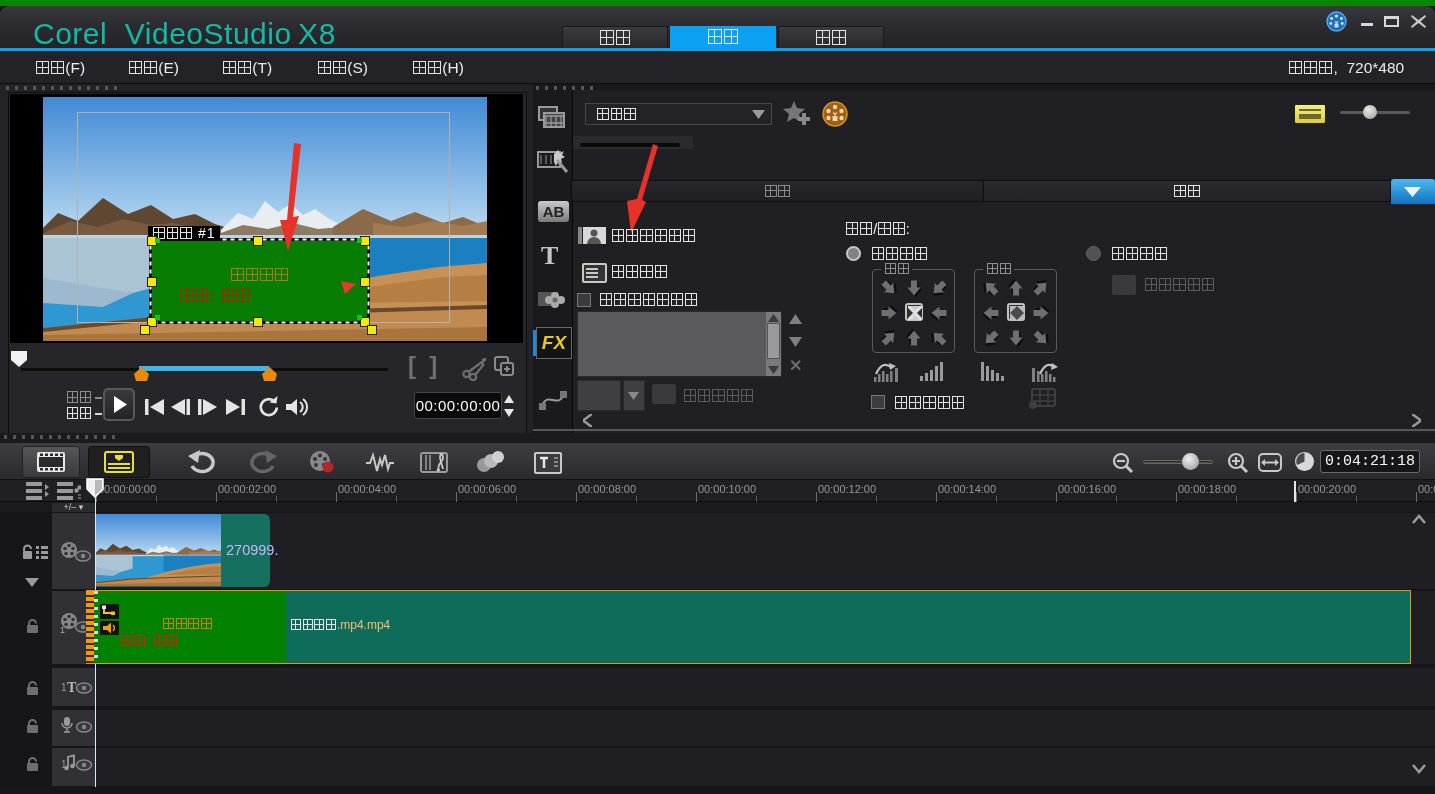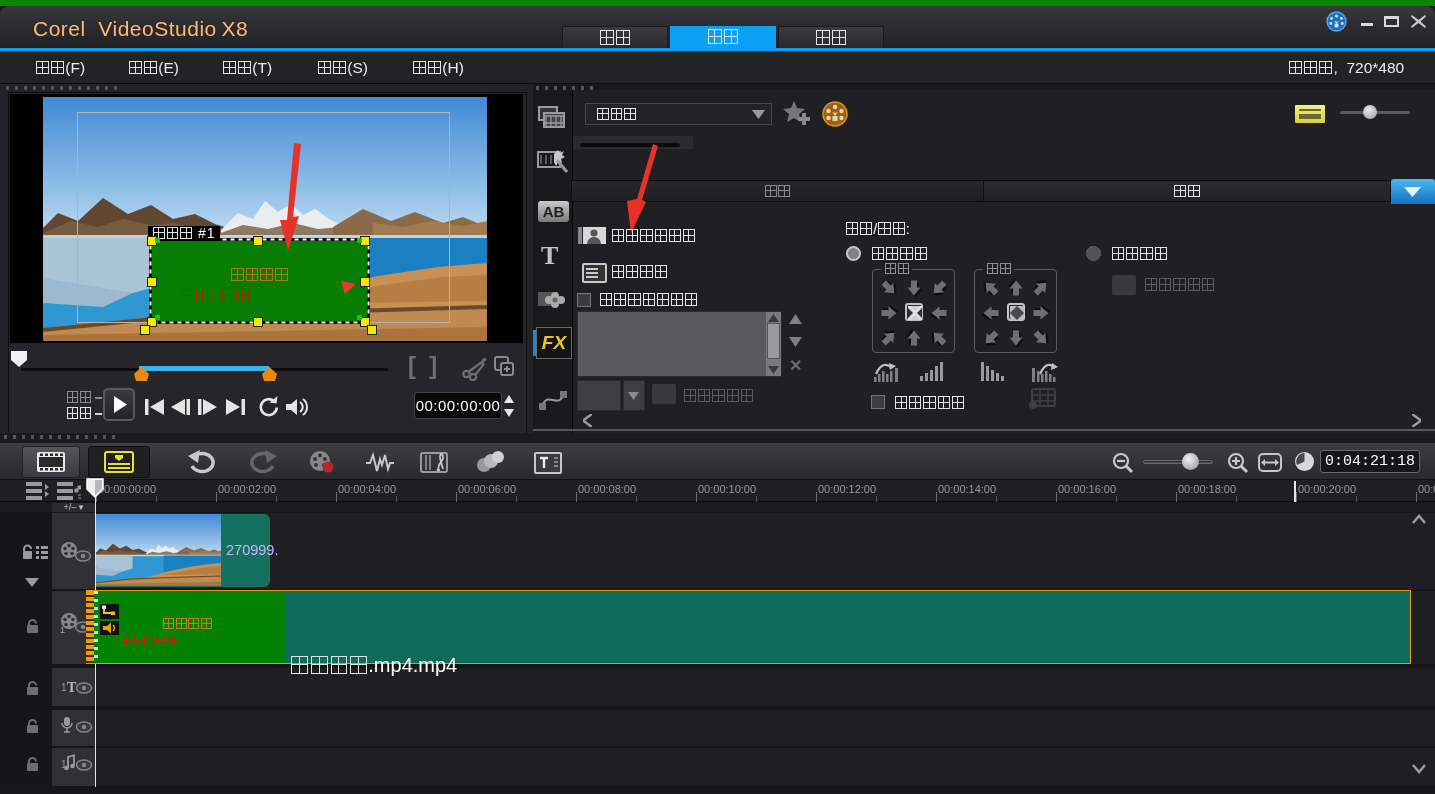--- a/index.html
+++ b/index.html
@@ -5,21 +5,21 @@
 body{font-family:"Liberation Sans",sans-serif;position:relative}
 .a{position:absolute}
 .k{display:inline-block;width:.84em;height:.88em;margin:0 .07em;vertical-align:-.08em;
  background-image:linear-gradient(var(--c,#e4e4e4),var(--c,#e4e4e4)),linear-gradient(var(--c,#e4e4e4),var(--c,#e4e4e4)),linear-gradient(var(--c,#e4e4e4),var(--c,#e4e4e4)),linear-gradient(var(--c,#e4e4e4),var(--c,#e4e4e4)),linear-gradient(var(--c,#e4e4e4),var(--c,#e4e4e4)),linear-gradient(var(--c,#e4e4e4),var(--c,#e4e4e4));
  background-size:100% 1px,100% 1px,100% 1px,1px 100%,1px 100%,1px 100%;
  background-position:0 0,0 50%,0 100%,0 0,50% 0,100% 0;background-repeat:no-repeat}
 </style></head>
 <body>
 <div class="a" style="left:0;top:0;width:1435px;height:6px;background:#0b8402"></div>
 <div class="a" style="left:0;top:6px;width:1435px;height:44px;background:linear-gradient(#3a3a3e,#2e2e32 35%,#222226);border-radius:9px 9px 0 0"></div>
-<div class="a" style="left:33px;top:17px;font-size:21px;color:#fdba74;letter-spacing:.5px">Corel&nbsp; VideoStudio X8</div>
+<div class="a" style="left:33px;top:17px;font-size:30px;color:#14b8a6;letter-spacing:.5px">Corel&nbsp; VideoStudio X8</div>
 <div class="a" style="left:562px;top:26px;width:106px;height:24px;background:linear-gradient(#3a3a3f,#28282c);border:1px solid #1a1a1a;color:#fff;font-size:17px;font-weight:bold;text-align:center;line-height:23px"><i class="k"></i><i class="k"></i></div>
 <div class="a" style="left:670px;top:26px;width:106px;height:24px;background:#0ba1f3;color:#fff;font-size:17px;font-weight:bold;text-align:center;line-height:23px"><i class="k"></i><i class="k"></i></div>
 <div class="a" style="left:778px;top:26px;width:106px;height:24px;background:linear-gradient(#3a3a3f,#28282c);border:1px solid #1a1a1a;color:#fff;font-size:17px;font-weight:bold;text-align:center;line-height:23px"><i class="k"></i><i class="k"></i></div>
 <div class="a" style="left:0;top:48px;width:1435px;height:3px;background:#0ba1f3"></div>
 <div class="a" style="left:670px;top:26px;width:106px;height:25px;background:#0ba1f3;color:#fff;font-size:17px;font-weight:bold;text-align:center;line-height:23px"><i class="k"></i><i class="k"></i></div>
 <svg class="a" style="left:1326px;top:11px" width="21" height="21" viewBox="0 0 21 21">
 <circle cx="10.5" cy="10.5" r="9.5" fill="#1b70c0"></circle>
     <circle cx="10.5" cy="10.5" r="9.5" fill="none" stroke="#5aa8e0" stroke-width="1.4"></circle>
 <g fill="#cfe6f6">
       <circle cx="10.5" cy="5" r="1.6"></circle>
@@ -674,19 +674,19 @@
     <rect x="2" y="1.5" width="4" height="3.5" fill="#e8e8e8"></rect>
     <rect x="11" y="7.5" width="4" height="3.5" fill="#e8c820"></rect>
   </svg>
 <svg class="a" style="left:100px;top:621px" width="19" height="14" viewBox="0 0 19 14">
     <rect width="19" height="14" fill="#111"></rect>
     <path d="M3 5 h4 l4-3.5 v11 l-4-3.5 h-4z" fill="#e8a010"></path>
     <path d="M13 4 a4 4 0 0 1 0 6" stroke="#e8a010" stroke-width="1.5" fill="none"></path>
   </svg>
 <div class="a" style="left:162px;top:616px;font-size:13px;font-weight:bold;--c:#c88010;color:#c88010"><i class="k"></i><i class="k"></i><i class="k"></i><i class="k"></i></div>
 <div class="a" style="left:120px;top:633px;font-size:13px;font-weight:bold;--c:#cc2010;color:#cc2010"><i class="k"></i><i class="k"></i>: <i class="k"></i><i class="k"></i></div>
-<div class="a" style="left:290px;top:654px;font-size:20px;color:#ffffff"><i class="k"></i><i class="k"></i><i class="k"></i><i class="k"></i>.mp4.mp4</div>
+<div class="a" style="left:290px;top:618px;font-size:12px;color:#fdba74"><i class="k"></i><i class="k"></i><i class="k"></i><i class="k"></i>.mp4.mp4</div>
 <div class="a" style="left:0;top:787px;width:1435px;height:7px;background:#17171a"></div>
 <svg class="a" style="left:1412px;top:514px" width="14" height="10" viewBox="0 0 14 10">
     <path d="M1 9 L7 2 13 9" fill="none" stroke="#9a9a9e" stroke-width="2.5"></path>
   </svg>
 <svg class="a" style="left:1412px;top:764px" width="14" height="10" viewBox="0 0 14 10">
     <path d="M1 1 L7 8 13 1" fill="none" stroke="#9a9a9e" stroke-width="2.5"></path>
   </svg>
 </body></html>

